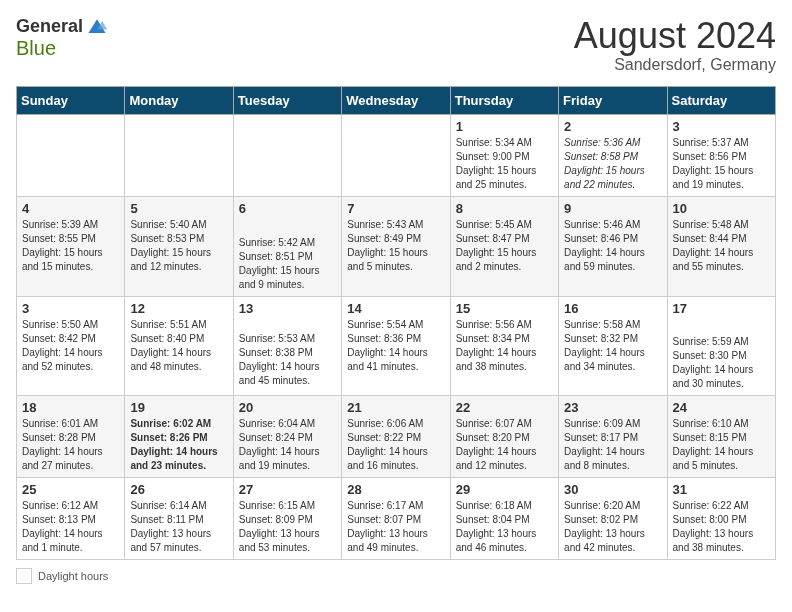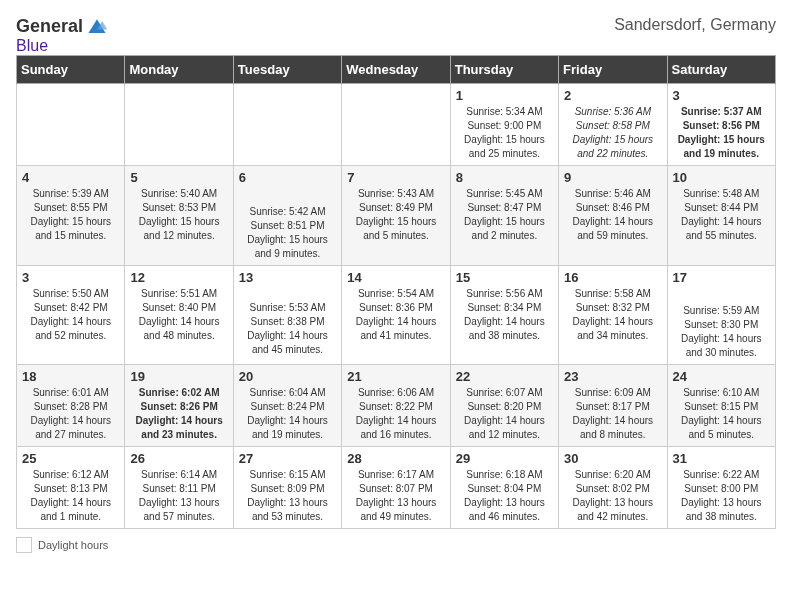--- a/index.html
+++ b/index.html
@@ -7,35 +7,36 @@
       font-family: Arial, sans-serif;
       background: #fff;
       width: 792px;
       min-height: 612px;
       padding: 16px;
     }
     .header {
       display: flex;
       justify-content: space-between;
       align-items: flex-start;
+      margin-bottom: 12px;
     }
     .logo {
       display: flex;
       flex-direction: column;
       align-items: flex-start;
     }
     .logo-text {
       display: flex;
       align-items: center;
       font-size: 20px;
       font-weight: bold;
       color: #333;
     }
     .logo-general { color: #333; font-size: 18px; }
-    .logo-blue { color: #4c1d95; font-size: 16px; }
+    .logo-blue { color: #4d7c0f; font-size: 20px; }
     .logo-icon {
       width: 24px;
       height: 20px;
       margin-left: 2px;
     }
     .title-block {
       text-align: right;
     }
     .month-title {
       font-size: 36px;
@@ -46,21 +47,21 @@
     .location {
       font-size: 16px;
       color: #555;
     }
     .calendar {
       width: 100%;
       border-collapse: collapse;
       border: 1px solid #ccc;
     }
     .calendar th {
-      background-color: #404040;
+      background-color: #0c4a6e;
       color: #fff;
       font-size: 13px;
       font-weight: bold;
       padding: 6px 4px;
       text-align: left;
       border: 1px solid #aaa;
     }
     .calendar td {
       vertical-align: top;
       padding: 4px 5px;
@@ -80,21 +81,20 @@
     .day-number {
       font-size: 13px;
       font-weight: bold;
       display: block;
       margin-bottom: 2px;
     }
     .day-info {
       font-size: 10px;
       line-height: 1.4;
       color: #333;
-      text-align: center;
     }
     .empty { background: #fff !important; }
     .footer {
       margin-top: 8px;
       font-size: 11px;
       color: #555;
       display: flex;
       align-items: center;
       gap: 6px;
     }
@@ -114,20 +114,21 @@
     <div class="logo-text">
       <span class="logo-general">General</span>
       <svg class="logo-icon" viewBox="0 0 28 22">
         <polygon points="4,18 14,2 24,18" fill="#2e7dc6"></polygon>
         <polygon points="14,14 20,4 26,14" fill="#5ba3e0" opacity="0.7"></polygon>
       </svg>
     </div>
     <span class="logo-blue">Blue</span>
   </div>
   <div class="title-block">
+    <div class="month-title">August 2024</div>
     <div class="location">Sandersdorf, Germany</div>
   </div>
 </div>
 
 <table class="calendar">
   <thead>
     <tr>
     <th>Sunday</th>
         <th>Monday</th>
         <th>Tuesday</th>
@@ -152,21 +153,21 @@
         </td>
         <td>
           <span class="day-number">2</span>
           <div class="day-info" style="white-space: pre-line; font-style: italic;">Sunrise: 5:36 AM
 Sunset: 8:58 PM
 Daylight: 15 hours
 and 22 minutes.</div>
         </td>
         <td>
           <span class="day-number">3</span>
-          <div class="day-info" style="white-space: pre-line; font-weight: bold;">Sunrise: 5:37 AM
+          <div class="day-info" style="white-space: pre-line;">Sunrise: 5:37 AM
 Sunset: 8:56 PM
 Daylight: 15 hours
 and 19 minutes.</div>
         </td>
       </tr>
       <tr>
         <td>
           <span class="day-number">4</span>
           <div class="day-info" style="white-space: pre-line;">Sunrise: 5:39 AM
 Sunset: 8:55 PM

